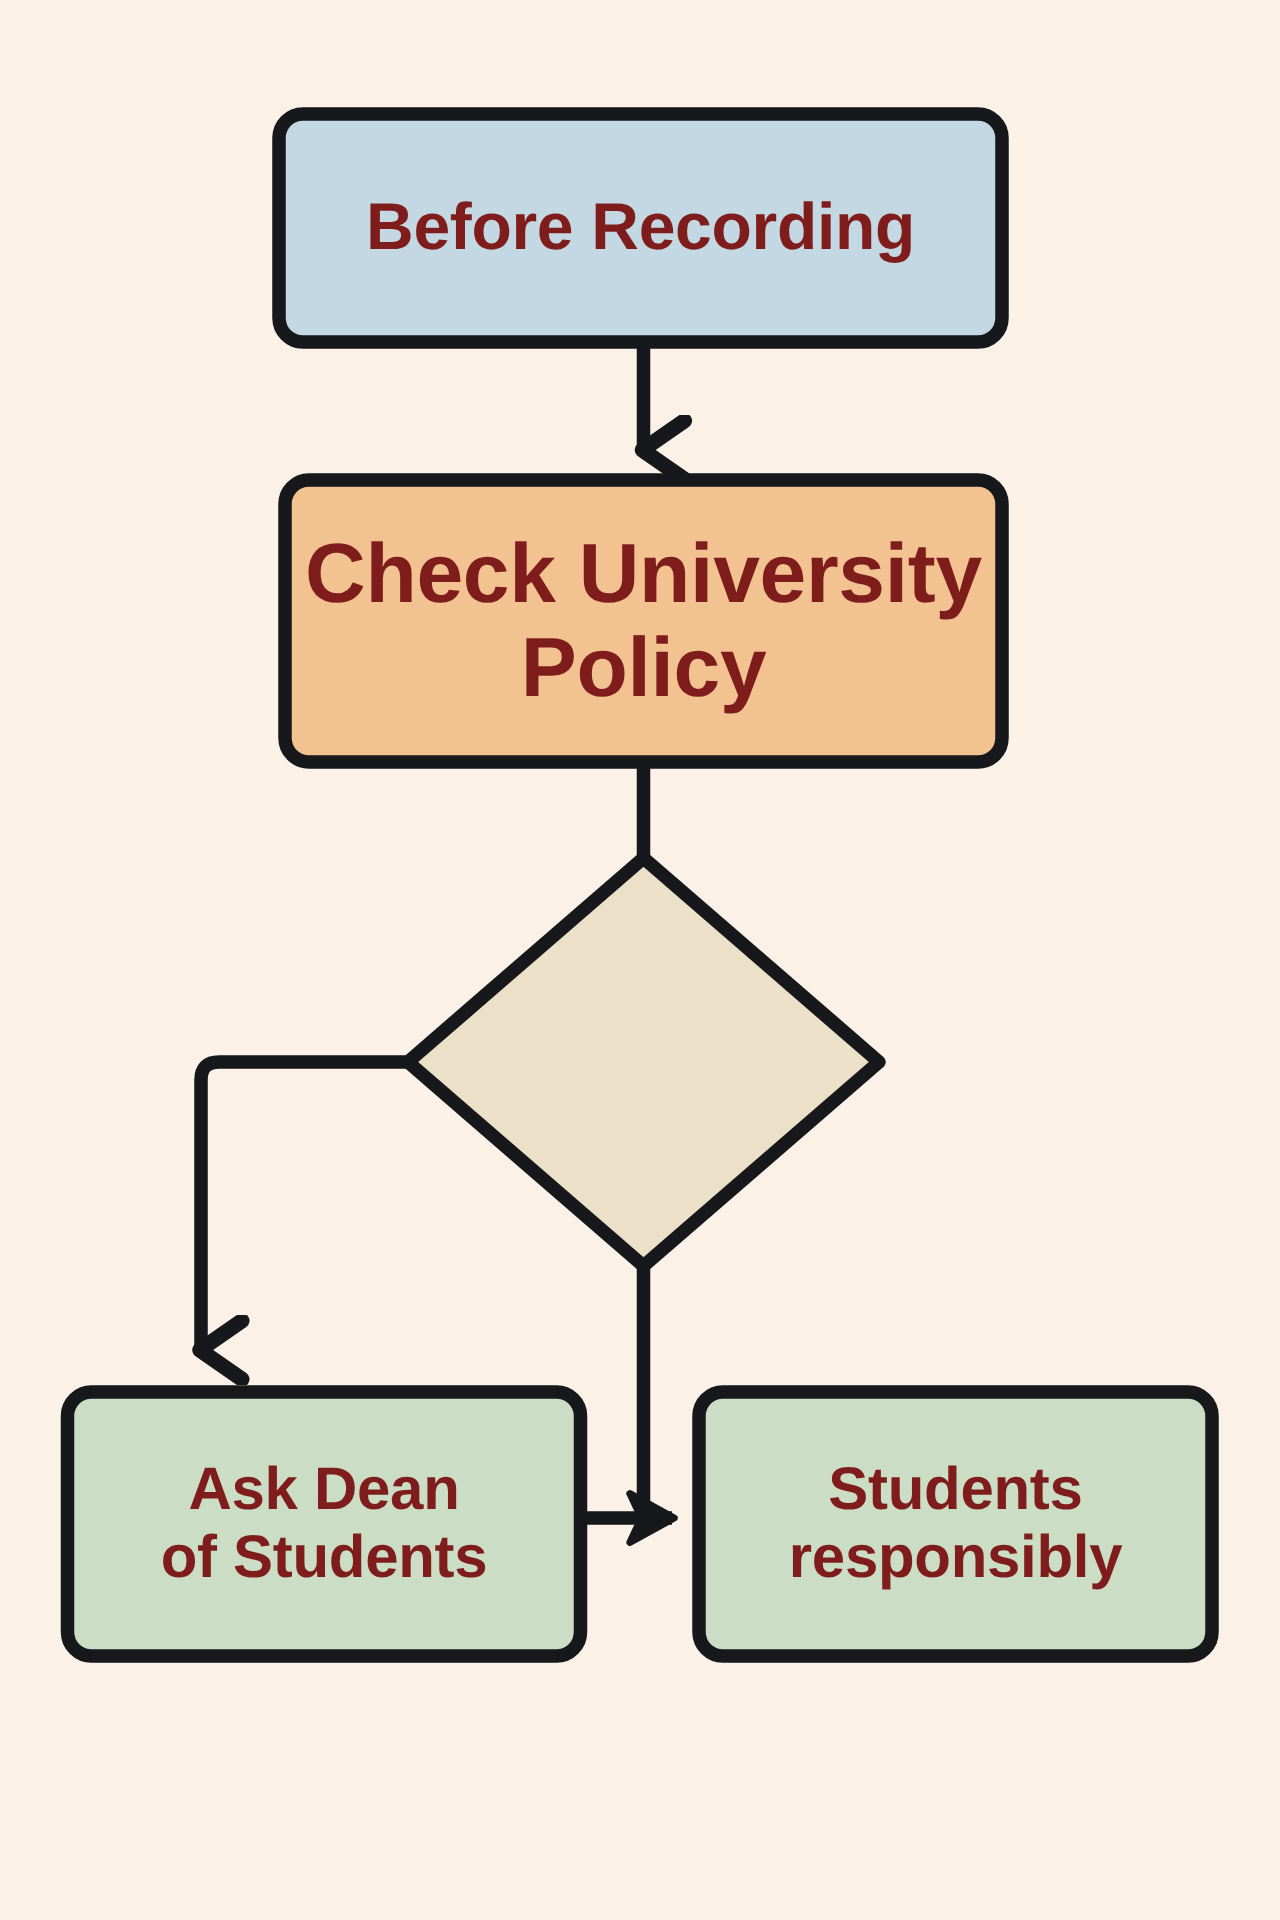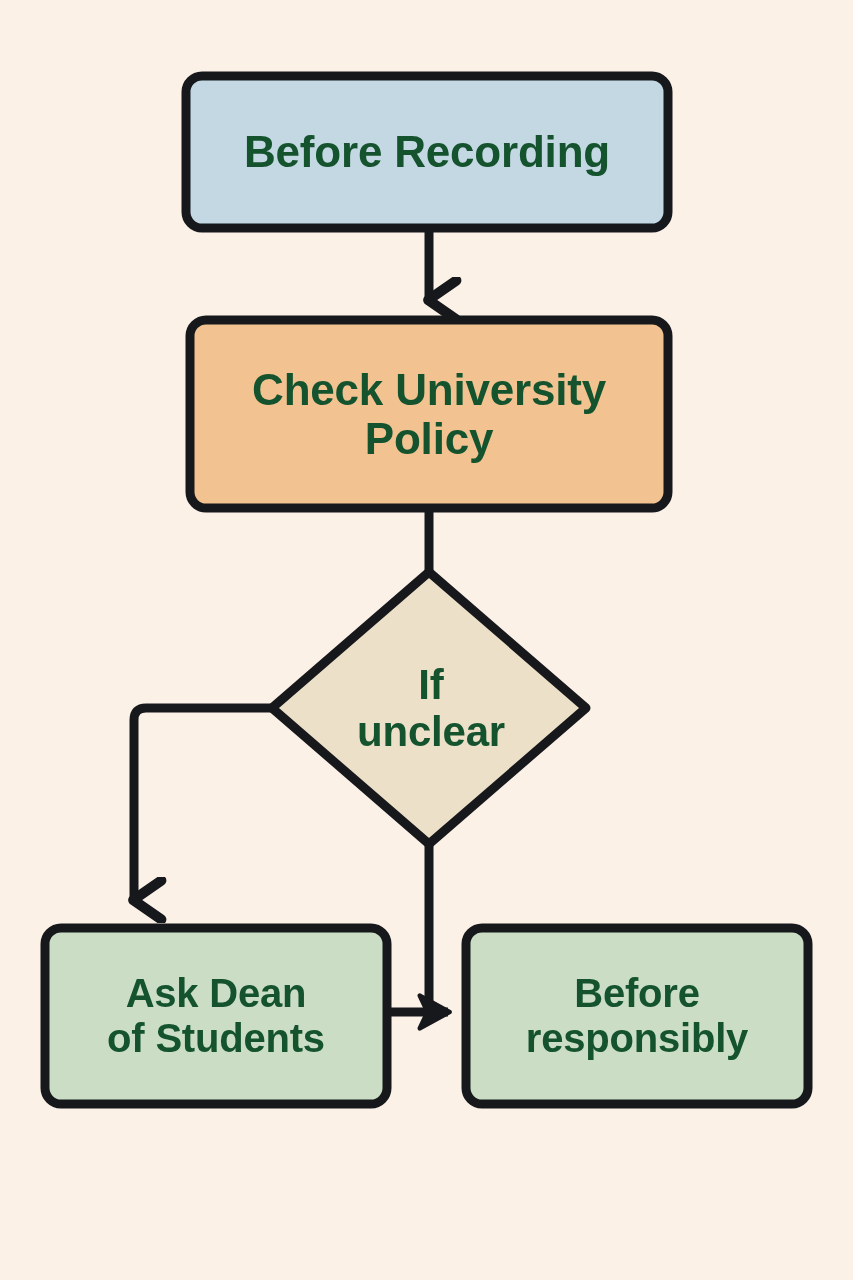--- a/index.html
+++ b/index.html
@@ -29,34 +29,34 @@
     width: 853px;
     height: 1280px;
     display: block;
   }
   .node-label {
     position: absolute;
     display: flex;
     align-items: center;
     justify-content: center;
     text-align: center;
-    color: #14532d;
+    color: #7f1d1d;
     font-weight: bold;
     letter-spacing: -0.2px;
     line-height: 1.12;
     white-space: pre-line;
     pointer-events: none;
   }
   #label-before-recording {
     left: 186px;  top: 76px;  width: 482px; height: 152px;
     font-size: 44px;
   }
   #label-check-policy {
     left: 190px; top: 320px; width: 478px; height: 188px;
-    font-size: 44px;
+    font-size: 56px;
   }
   #label-decision {
     left: 300px; top: 628px; width: 262px; height: 160px;
     font-size: 42px;
   }
   #label-ask-dean {
     left: 45px;  top: 928px; width: 342px; height: 176px;
     font-size: 40px;
     text-align: center;
   }
@@ -106,22 +106,20 @@
 
       <rect x="466" y="928" width="342" height="176" rx="16" ry="16" fill="#cbdec5" stroke="#16181c" stroke-width="9"></rect>
     </g>
   </svg>
 
   <div class="node-label" id="label-before-recording">Before Recording</div>
 
   <div class="node-label" id="label-check-policy">Check University
 Policy</div>
 
-  <div class="node-label" id="label-decision">If
-unclear</div>
 
   <div class="node-label" id="label-ask-dean">Ask Dean
 of Students</div>
 
-  <div class="node-label" id="label-proceed">Before
+  <div class="node-label" id="label-proceed">Students
 responsibly</div>
 
 </div>
 
 </body></html>

